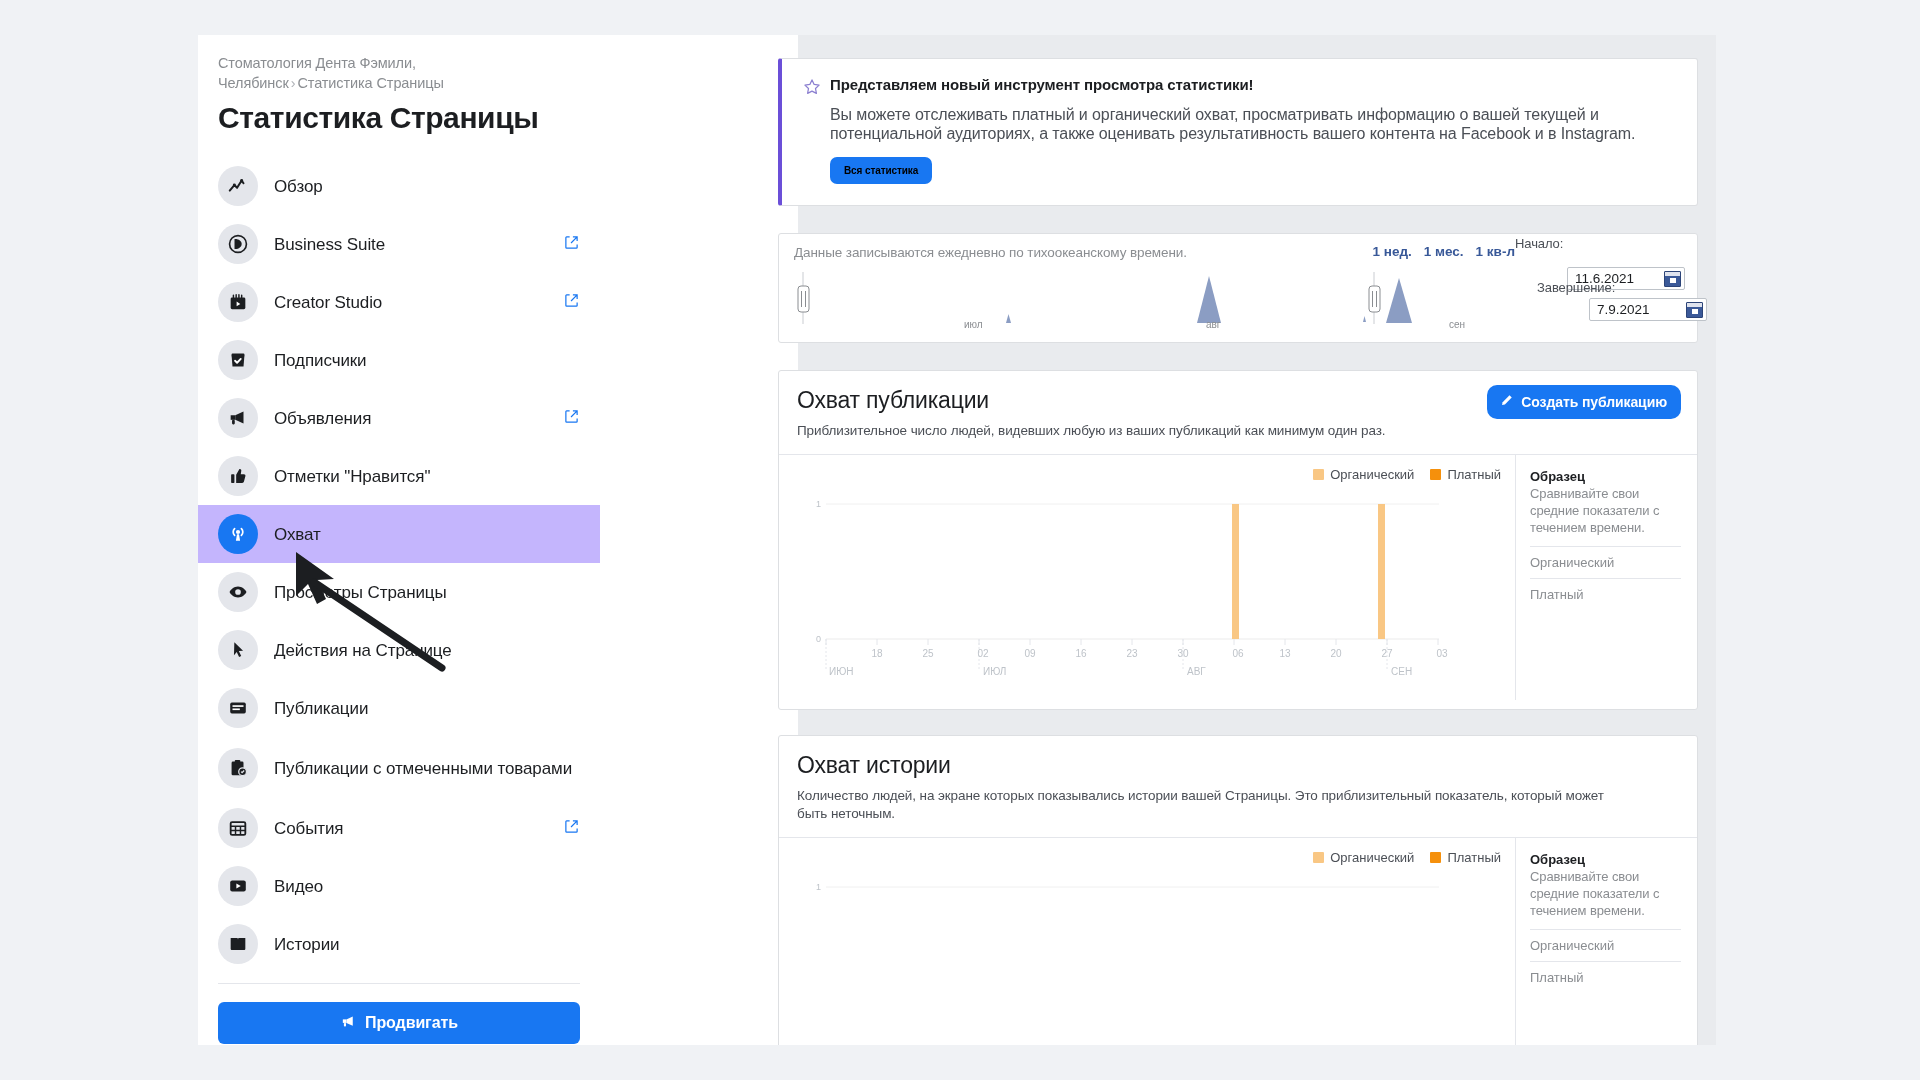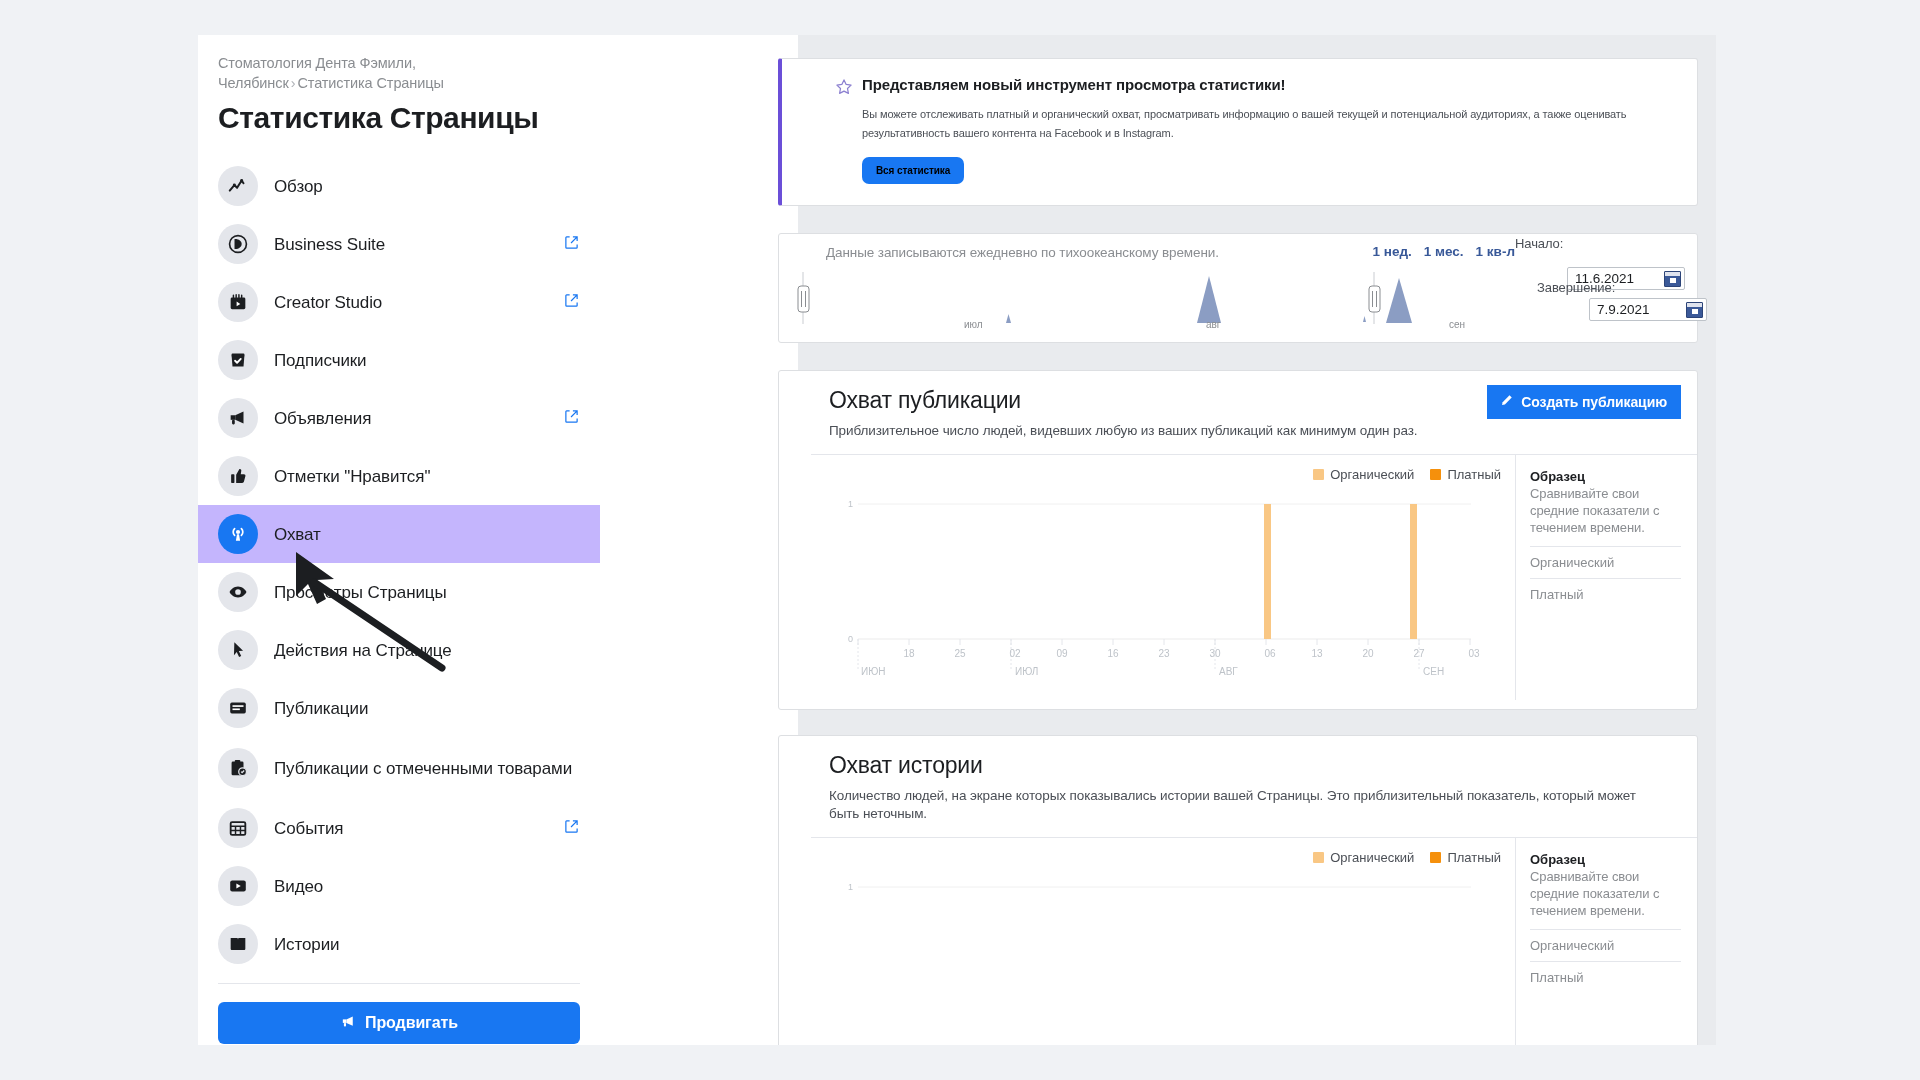--- a/index.html
+++ b/index.html
@@ -103,31 +103,30 @@
     width: 1120px; height: 1010px;
     overflow: hidden;
   }
   .card {
     position: absolute;
     left: 178px;
     width: 920px;
     background: #fff;
     border: 1px solid #dddfe2;
     border-radius: 3px;
-    padding-left: 32px;
   }
 
   
   #banner { top: 23px; height: 148px; border-left: 4px solid #6b4fd8; }
   .banner-inner { padding: 17px 20px 0 20px; display: flex; }
   .banner-star { flex: 0 0 28px; padding-top: 1px; }
   .banner-body { flex: 1 1 auto; }
   .banner-title { font-size: 15px; font-weight: bold; color: #1c1e21; letter-spacing: -0.1px;}
   .banner-text {
-    font-size: 11px; color: #4b4f56; line-height: 19px;
+    font-size: 16px; color: #4b4f56; line-height: 19px;
     margin-top: 12px; max-width: 870px; letter-spacing: -0.1px;
   }
   .banner-btn {
     margin-top: 14px;
     display: inline-block;
     background: #1877f2; color: #000000;
     font-size: 10px; font-weight: bold;
     padding: 8px 14px; border-radius: 7px;
     cursor: pointer; letter-spacing: -0.1px;
   }
@@ -180,21 +179,21 @@
 
   
   #reach { top: 335px; height: 340px; }
   .sec-head { padding: 16px 18px 14px 18px; border-bottom: 1px solid #e4e6eb; position: relative; }
   .sec-title { font-size: 23px; color: #1c1e21; letter-spacing: -0.2px; }
   .sec-sub { font-size: 13.5px; color: #4b4f56; margin-top: 8px; line-height: 18px; max-width: 760px; letter-spacing: -0.1px;}
   .create-btn {
     position: absolute; right: 16px; top: 14px;
     background: #1877f2; color: #fff;
     font-size: 14px; font-weight: bold;
-    padding: 8px 14px 8px 12px; border-radius: 0;
+    padding: 8px 14px 8px 12px; border-radius: 10px;
     display: flex; align-items: center; gap: 7px;
     cursor: pointer; letter-spacing: -0.1px;
   }
   .chart-area { display: flex; height: 245px; }
   .chart-left { flex: 1 1 auto; position: relative; }
   .chart-right {
     flex: 0 0 182px; border-left: 1px solid #e4e6eb;
     padding: 14px 16px 0 14px;
   }
   .legend {

